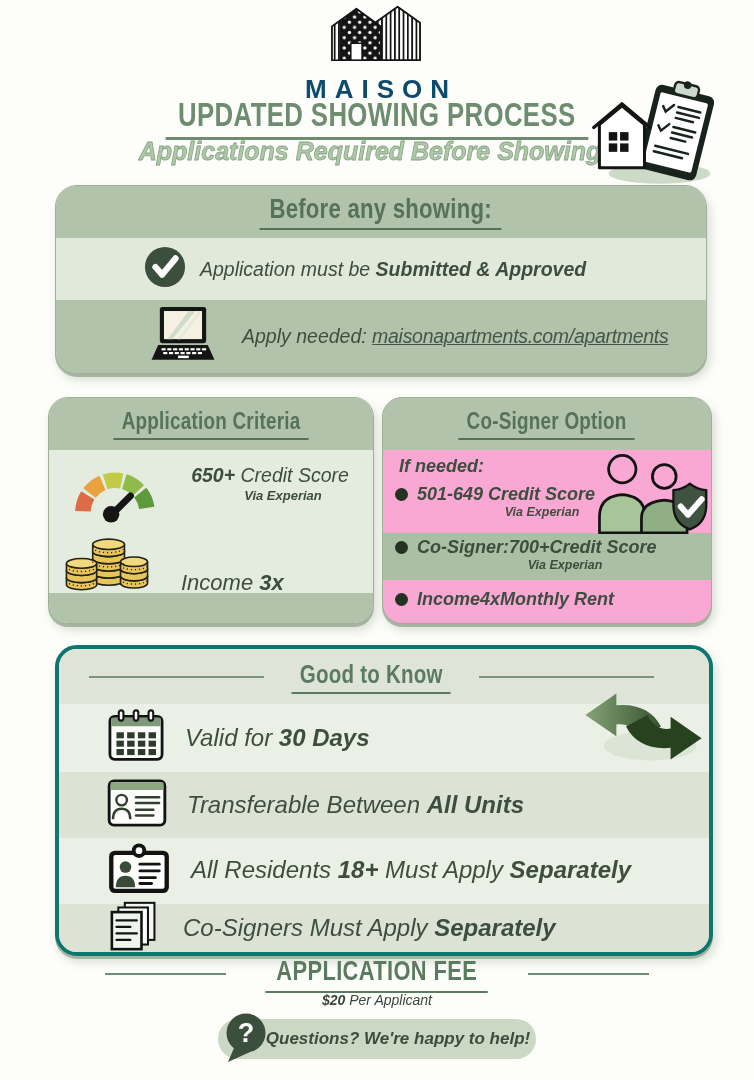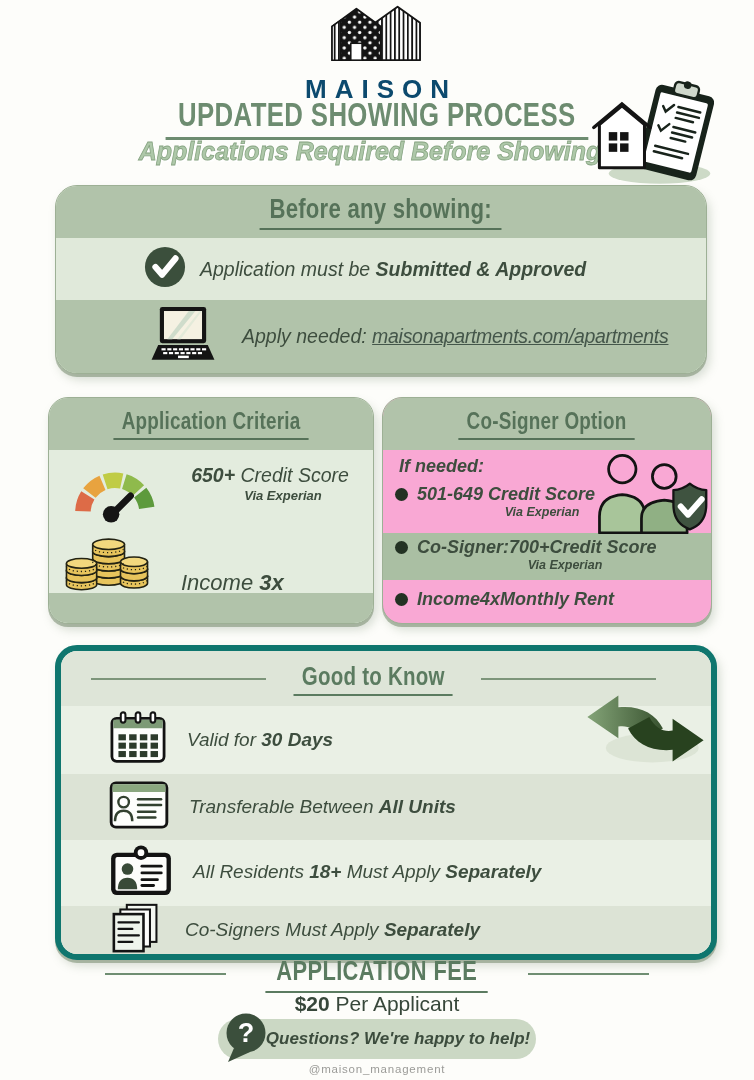--- a/index.html
+++ b/index.html
@@ -59,37 +59,37 @@
   #cardR .people{right:2px;top:50px;z-index:2;}
   #cardR .b1{left:12px;top:86px;}
   #cardR .b1 .line,#cardR .b2 .line,#cardR .b3 .line{display:flex;align-items:center;font-style:italic;font-size:18px;font-weight:700;}
   #cardR .b1 .sub{display:block;margin-left:72px;width:150px;text-align:center;font-size:12.5px;}
   #cardR .bandHi{top:135px;height:47px;background:#aabfa3;z-index:1;}
   #cardR .bandHi .inner{padding:4px 0 0 12px;}
   #cardR .bandHi .sub{display:block;margin-left:95px;width:150px;text-align:center;font-size:12.5px;}
   #cardR .b3{left:12px;top:191px;}
 
   
-  #gtk{left:55px;top:645px;width:650px;height:303px;background:#eaf0e5;border:6px solid #0f766e;}
+  #gtk{left:55px;top:645px;width:650px;height:303px;background:#eaf0e5;border:4px solid #0f766e;}
   #gtk .hbG{top:0;height:55px;background:#dee5d8;display:flex;align-items:center;padding:0 55px 0 30px;}
   #gtk .gline{flex:1;height:2px;background:#7d957a;}
   #gtk .hbG .h{font-size:25px;font-weight:700;color:#5b7b60;border-bottom:2.5px solid #5b7b60;
                padding:0 10px 3px;margin:0 10px;}
   .gtkA{background:#eaf0e5;}
   .gtkB{background:#dce3d5;}
   #gtk .gr{display:flex;align-items:center;padding-left:48px;gap:20px;}
-  #gtk .gr .it{font-size:19px;}
+  #gtk .gr .it{font-size:24px;}
   #gtk .arrows{position:absolute;right:0;top:33px;z-index:2;}
 
   
   .fee-row{left:105px;right:105px;top:955px;display:flex;align-items:center;}
   .fee-row .fline{flex:1;height:2px;background:#6f8e72;}
   .fee-row .h{font-size:28px;font-weight:700;color:#5b7b60;border-bottom:2.5px solid #5b7b60;
               padding:0 14px 4px;margin:0 8px;}
-  .fee-amt{left:0;right:0;top:992px;text-align:center;font-size:21px;color:#37473a;}
+  .fee-amt{left:0;right:0;top:992px;text-align:center;font-style:italic;font-size:14px;color:#37473a;}
   .fee-amt b{font-weight:700;}
   .pill{left:50%;top:1019px;transform:translateX(-50%);width:318px;height:40px;background:#cbd8c4;
         border-radius:21px;display:flex;align-items:center;justify-content:center;padding-left:42px;box-sizing:border-box;}
   .pill .q{font-style:italic;font-weight:700;font-size:17px;color:#3c4c3d;white-space:nowrap;}
   .pill .qicon{position:absolute;left:4px;top:-7px;}
   .handle{left:0;right:0;top:1063px;text-align:center;font-size:11.5px;color:#9b9b98;letter-spacing:.8px;}
 </style>
 </head>
 <body>
 
@@ -421,14 +421,13 @@
     <span class="qicon">
       <svg width="50" height="52" viewBox="0 0 50 52">
         <circle cx="24" cy="21" r="19.5" fill="#3b4f3c"></circle>
         <polygon points="12,36 6,50 28,40" fill="#3b4f3c"></polygon>
         <text x="24" y="30" text-anchor="middle" font-size="27" font-weight="bold" fill="#ffffff" font-family="Liberation Sans, sans-serif">?</text>
       </svg>
     </span>
     <span class="q">Questions? We're happy to help!</span>
   </div>
 
-  <div class="abs handle">@maison_management</div>
 </div>
 
 </body></html>

